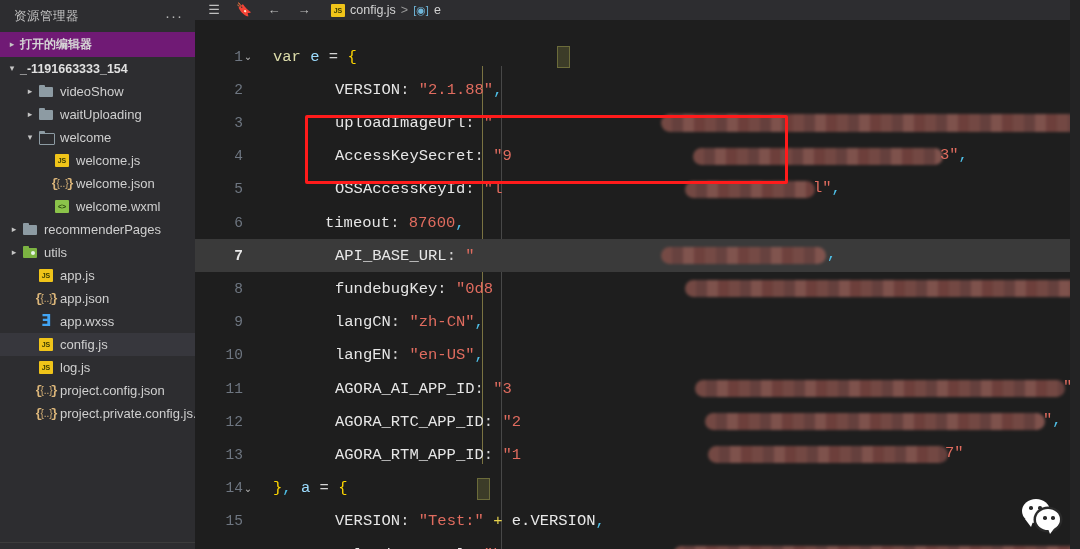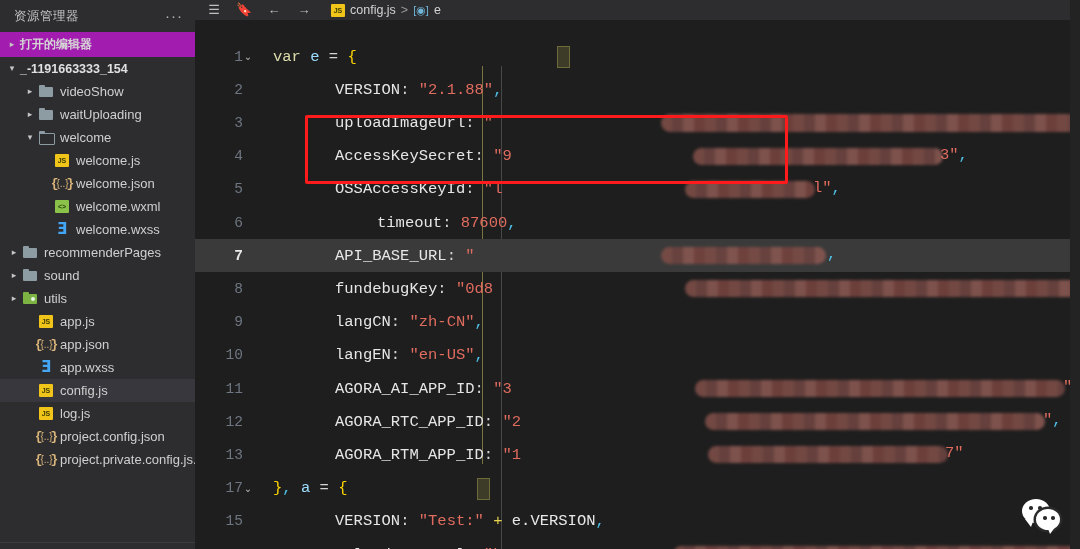--- a/index.html
+++ b/index.html
@@ -29,21 +29,21 @@
   }
   .sb-header .dots { color:#b5b5b5; font-size: 15px; letter-spacing:1px; line-height:8px; }
 
   .sb-section {
     height: 25px;
     display: flex; align-items: center;
     padding-left: 4px;
     color: #d6d6d6;
     font-size: 12px;
     font-weight: bold;
-    background: #a21caf;
+    background: #701a75;
   }
   .sb-row {
     height: 23px;
     display: flex; align-items: center;
     color: #cfcfcf;
     font-size: 13px;
     white-space: nowrap;
   }
   .sb-row.root { font-weight: bold; font-size: 12.5px; color:#e0e0e0; padding-left:4px;}
   .sb-row.selected { background: #37373d; }
@@ -289,36 +289,24 @@
           </span>
           <span class="sb-label">welcome.json</span>
         </div>
         <div class="sb-row">
           <span style="display: inline-block; flex: 0 0 auto; width: 38px;"></span>
           <span class="twisty none"></span>
           <span class="ic wxml"></span>
           <span class="sb-label">welcome.wxml</span>
         </div>
         <div class="sb-row">
-          <span style="display: inline-block; flex: 0 0 auto; width: 38px;"></span>
-          <span class="twisty none"></span>
-          <span class="ic wxss"></span>
-          <span class="sb-label">welcome.wxss</span>
-        </div>
-        <div class="sb-row">
           <span style="display: inline-block; flex: 0 0 auto; width: 6px;"></span>
           <span class="twisty closed"></span>
           <span class="ic folder"></span>
           <span class="sb-label">recommenderPages</span>
-        </div>
-        <div class="sb-row">
-          <span style="display: inline-block; flex: 0 0 auto; width: 6px;"></span>
-          <span class="twisty closed"></span>
-          <span class="ic folder"></span>
-          <span class="sb-label">sound</span>
         </div>
         <div class="sb-row">
           <span style="display: inline-block; flex: 0 0 auto; width: 6px;"></span>
           <span class="twisty closed"></span>
           <span class="ic folder-green">
             <span class="dot"></span>
           </span>
           <span class="sb-label">utils</span>
         </div>
         <div class="sb-row">
@@ -415,21 +403,21 @@
         <div class="blob soft" style="left: 498px; top: 127.6px; width: 250px; height: 17px;"></div>
         <div class="code-text" style="position: absolute; left: 745px; top: 125.6px;"><span class="tk-str">3"</span><span class="tk-comma">,</span></div>
         <div class="line" style="top: 152.8px;">
           <span class="gut">5</span>
           <span class="code-text" style="margin-left: 78px;"><span class="tk-prop">OSSAccessKeyId</span><span class="tk-op">: </span><span class="tk-str">"l</span></span>
         </div>
         <div class="blob soft" style="left: 490px; top: 160.8px; width: 130px; height: 17px;"></div>
         <div class="code-text" style="position: absolute; left: 618px; top: 158.8px;"><span class="tk-str">l"</span><span class="tk-comma">,</span></div>
         <div class="line" style="top: 186px;">
           <span class="gut">6</span>
-          <span class="code-text" style="margin-left: 120px;"><span class="tk-prop">timeout</span><span class="tk-op">: </span><span class="tk-num">87600</span><span class="tk-comma">,</span></span>
+          <span class="code-text" style="margin-left: 68px;"><span class="tk-prop">timeout</span><span class="tk-op">: </span><span class="tk-num">87600</span><span class="tk-comma">,</span></span>
         </div>
         <div class="line active" style="top: 219.2px;">
           <span class="gut">7</span>
           <span class="code-text" style="margin-left: 78px;"><span class="tk-prop">API_BASE_URL</span><span class="tk-op">: </span><span class="tk-str">"</span></span>
         </div>
         <div class="blob soft" style="left: 466px; top: 227.2px; width: 165px; height: 17px;"></div>
         <div class="code-text" style="position: absolute; left: 632px; top: 225.2px;"><span class="tk-str"></span><span class="tk-comma">,</span></div>
         <div class="line" style="top: 252.4px;">
           <span class="gut">8</span>
           <span class="code-text" style="margin-left: 78px;"><span class="tk-prop">fundebugKey</span><span class="tk-op">: </span><span class="tk-str">"0d8</span></span>
@@ -455,21 +443,21 @@
         </div>
         <div class="blob soft" style="left: 510px; top: 393.2px; width: 340px; height: 17px;"></div>
         <div class="code-text" style="position: absolute; left: 848px; top: 391.2px;"><span class="tk-str">"</span><span class="tk-comma">,</span></div>
         <div class="line" style="top: 418.4px;">
           <span class="gut">13</span>
           <span class="code-text" style="margin-left: 78px;"><span class="tk-prop">AGORA_RTM_APP_ID</span><span class="tk-op">: </span><span class="tk-str">"1</span></span>
         </div>
         <div class="blob soft" style="left: 513px; top: 426.4px; width: 240px; height: 17px;"></div>
         <div class="code-text" style="position: absolute; left: 750px; top: 424.4px;"><span class="tk-str">7"</span></div>
         <div class="line" style="top: 451.6px;">
-          <span class="gut">17</span>
+          <span class="gut">14</span>
           <span class="fold">⌄</span>
           <span class="code-text" style="margin-left: 16px;"><span class="tk-brace">}</span><span class="tk-comma">,</span><span class="tk-op"> </span><span class="tk-var">a</span><span class="tk-op"> </span><span class="tk-op">=</span><span class="tk-op"> </span><span class="tk-brace">{</span></span>
         </div>
         <div class="brkbox" style="left: 282px; top: 457.6px; width: 13px; height: 22px;"></div>
         <div class="line" style="top: 484.8px;">
           <span class="gut">15</span>
           <span class="code-text" style="margin-left: 78px;"><span class="tk-prop">VERSION</span><span class="tk-op">: </span><span class="tk-str">"Test:"</span><span class="tk-op"> </span><span class="tk-plus">+</span><span class="tk-op"> </span><span class="tk-white">e.VERSION</span><span class="tk-comma">,</span></span>
         </div>
         <div class="line" style="top: 518px;">
           <span class="gut">16</span>

